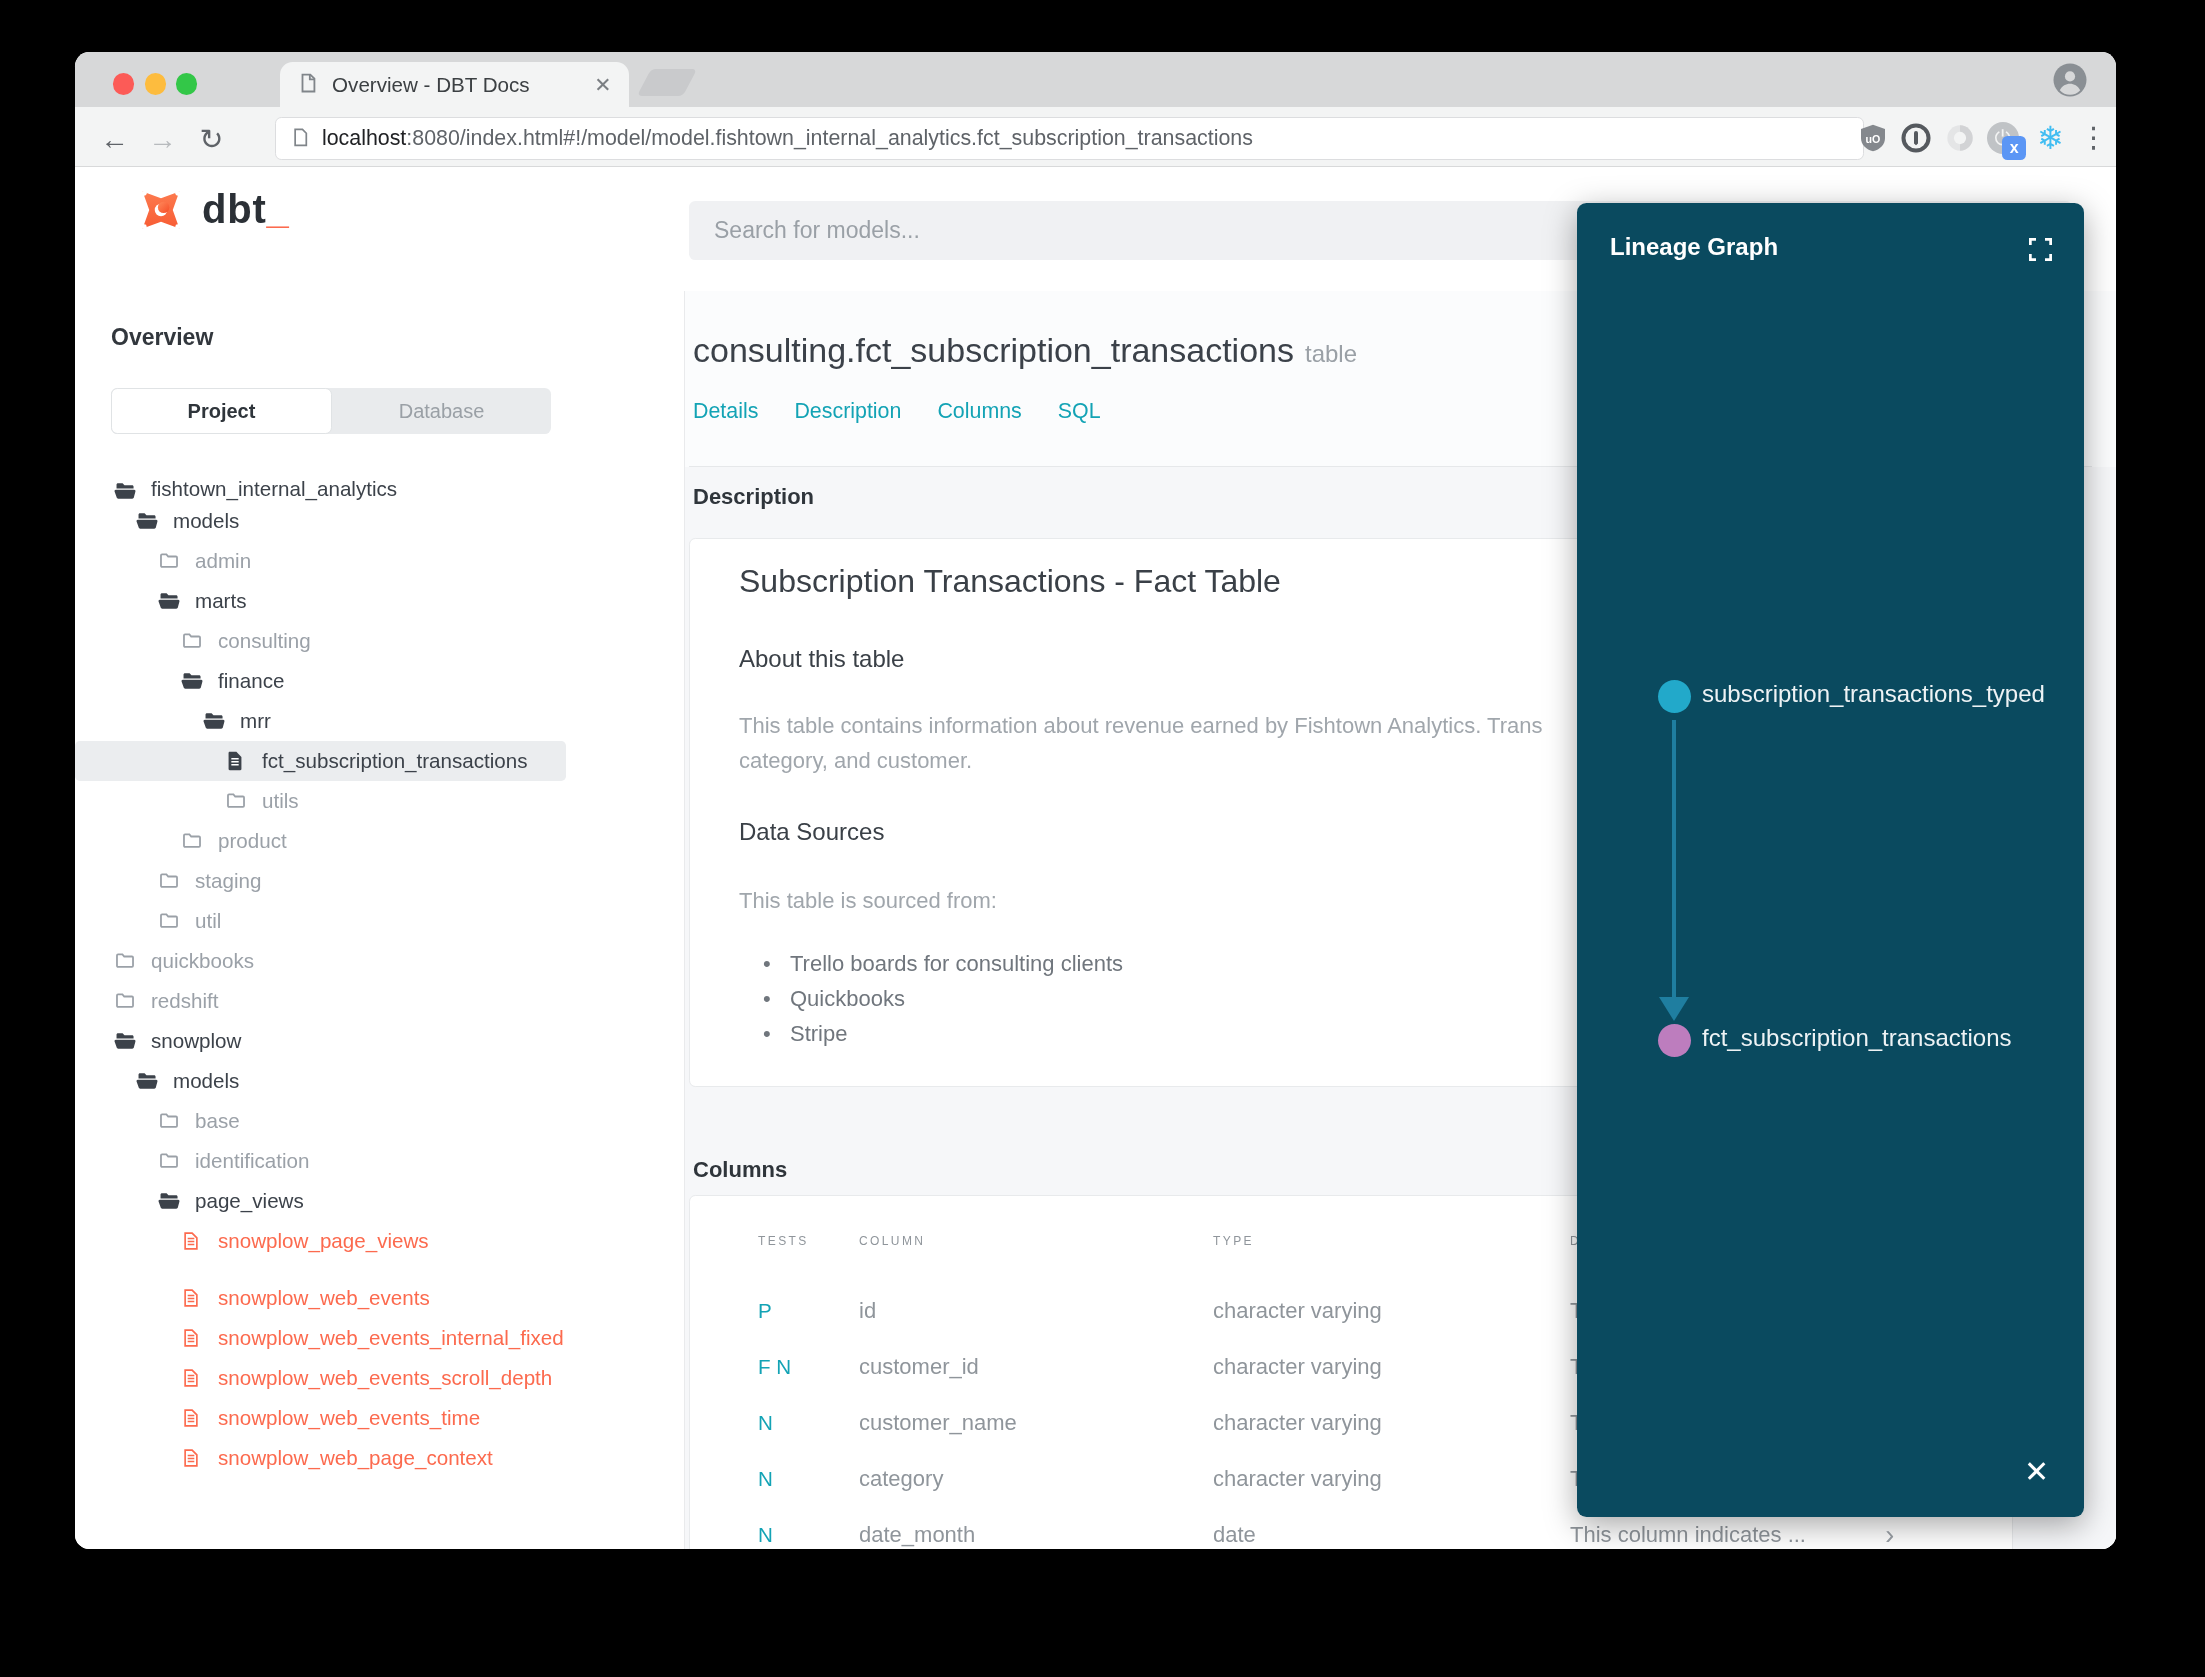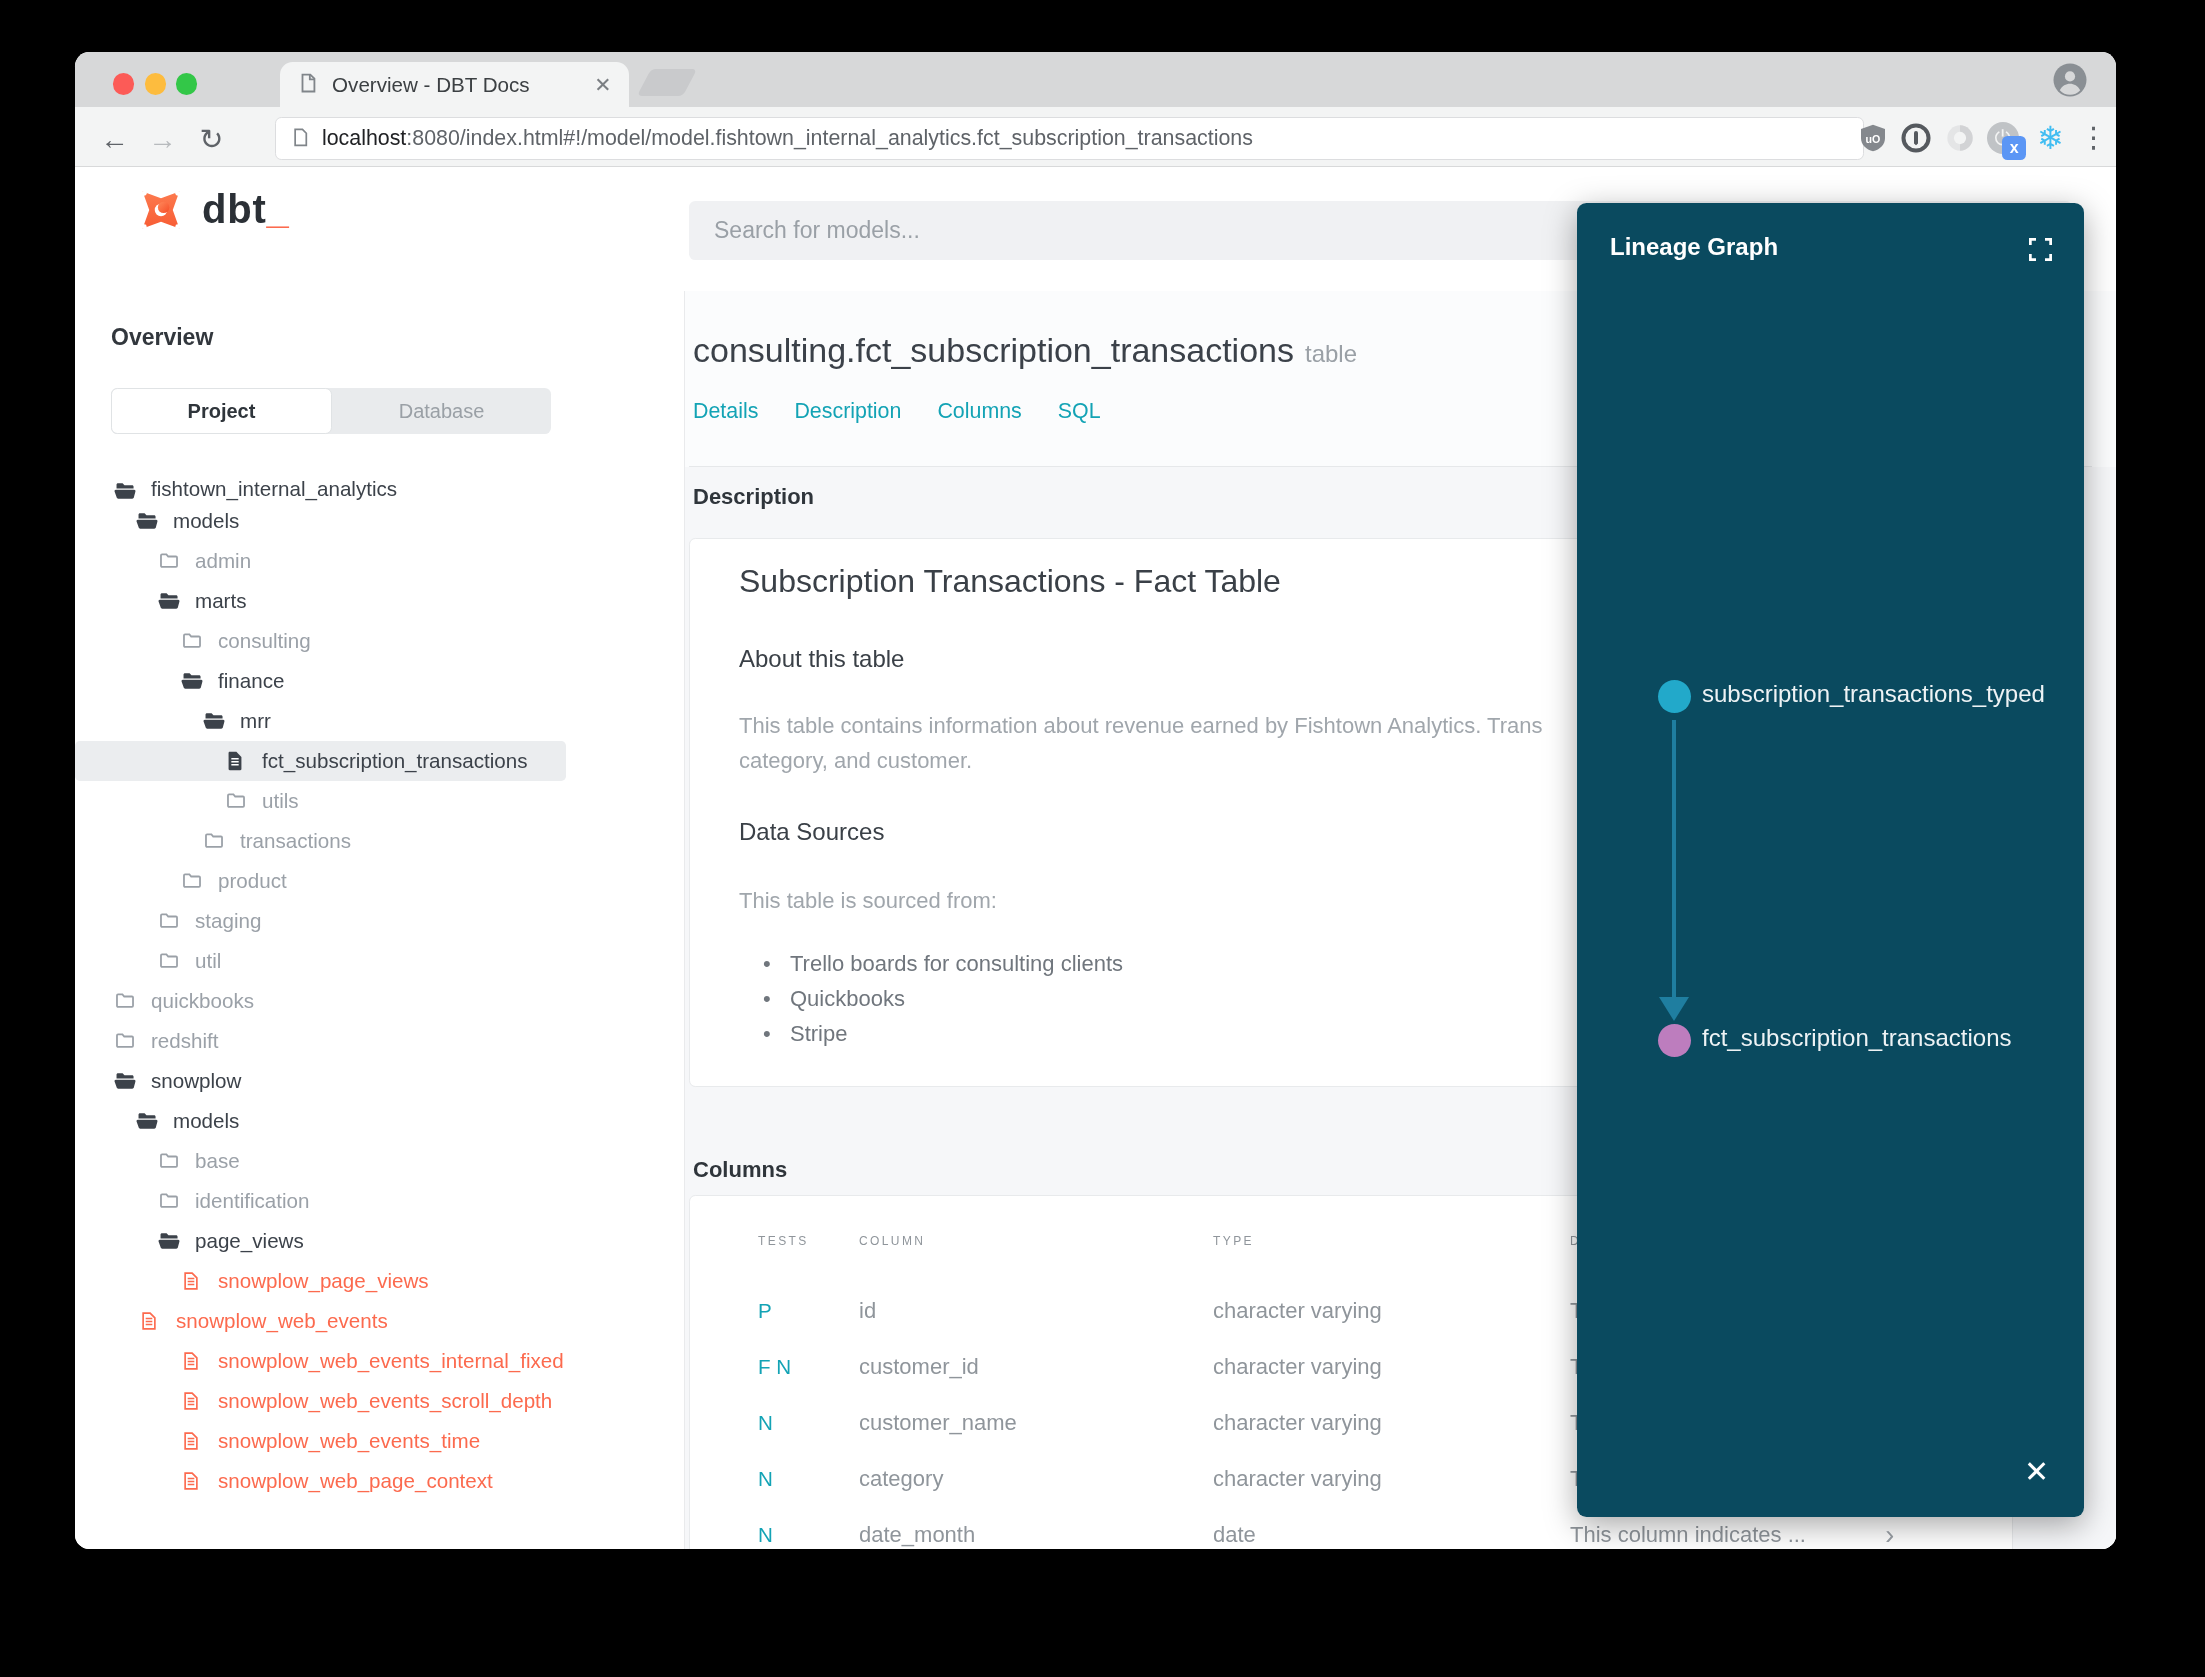--- a/index.html
+++ b/index.html
@@ -272,28 +272,20 @@
           <span class="tree-label">fct_subscription_transactions</span>
         </div>
         <div class="tree-row tone-muted" style="padding-left: 149px;">
           <span class="tree-icon">
             <svg viewBox="0 0 24 24" width="24" height="21.4">
               <path fill="none" stroke="#9ba1a8" stroke-width="2" d="M3 6.2c0-.7.5-1.2 1.2-1.2h4.9l2 2.3h8.7c.7 0 1.2.5 1.2 1.2v9.3c0 .7-.5 1.2-1.2 1.2H4.2c-.7 0-1.2-.5-1.2-1.2z"></path>
             </svg>
           </span>
           <span class="tree-label">utils</span>
         </div>
-        <div class="tree-row tone-muted" style="padding-left: 127px;">
-          <span class="tree-icon">
-            <svg viewBox="0 0 24 24" width="24" height="21.4">
-              <path fill="none" stroke="#9ba1a8" stroke-width="2" d="M3 6.2c0-.7.5-1.2 1.2-1.2h4.9l2 2.3h8.7c.7 0 1.2.5 1.2 1.2v9.3c0 .7-.5 1.2-1.2 1.2H4.2c-.7 0-1.2-.5-1.2-1.2z"></path>
-            </svg>
-          </span>
-          <span class="tree-label">transactions</span>
-        </div>
         <div class="tree-row tone-muted" style="padding-left: 105px;">
           <span class="tree-icon">
             <svg viewBox="0 0 24 24" width="24" height="21.4">
               <path fill="none" stroke="#9ba1a8" stroke-width="2" d="M3 6.2c0-.7.5-1.2 1.2-1.2h4.9l2 2.3h8.7c.7 0 1.2.5 1.2 1.2v9.3c0 .7-.5 1.2-1.2 1.2H4.2c-.7 0-1.2-.5-1.2-1.2z"></path>
             </svg>
           </span>
           <span class="tree-label">product</span>
         </div>
         <div class="tree-row tone-muted" style="padding-left: 82px;">
           <span class="tree-icon">
@@ -374,21 +366,21 @@
           <span class="tree-icon">
             <svg viewBox="0 0 24 24" width="22" height="22">
               <path fill="none" stroke="#fc6a4e" stroke-width="1.8" d="M5.6 3.4h7.6l5.2 5.2v12H5.6z"></path>
               <g stroke="#fc6a4e" stroke-width="1.6">
                 <path d="M8.4 9.3h7.2M8.4 12.6h7.2M8.4 15.9h7.2"></path>
               </g>
             </svg>
           </span>
           <span class="tree-label">snowplow_page_views</span>
         </div>
-        <div class="tree-row tone-red" style="padding-left: 63px;">
+        <div class="tree-row tone-red" style="padding-left: 105px; margin-top: 17px;">
           <span class="tree-icon">
             <svg viewBox="0 0 24 24" width="22" height="22">
               <path fill="none" stroke="#fc6a4e" stroke-width="1.8" d="M5.6 3.4h7.6l5.2 5.2v12H5.6z"></path>
               <g stroke="#fc6a4e" stroke-width="1.6">
                 <path d="M8.4 9.3h7.2M8.4 12.6h7.2M8.4 15.9h7.2"></path>
               </g>
             </svg>
           </span>
           <span class="tree-label">snowplow_web_events</span>
         </div>

